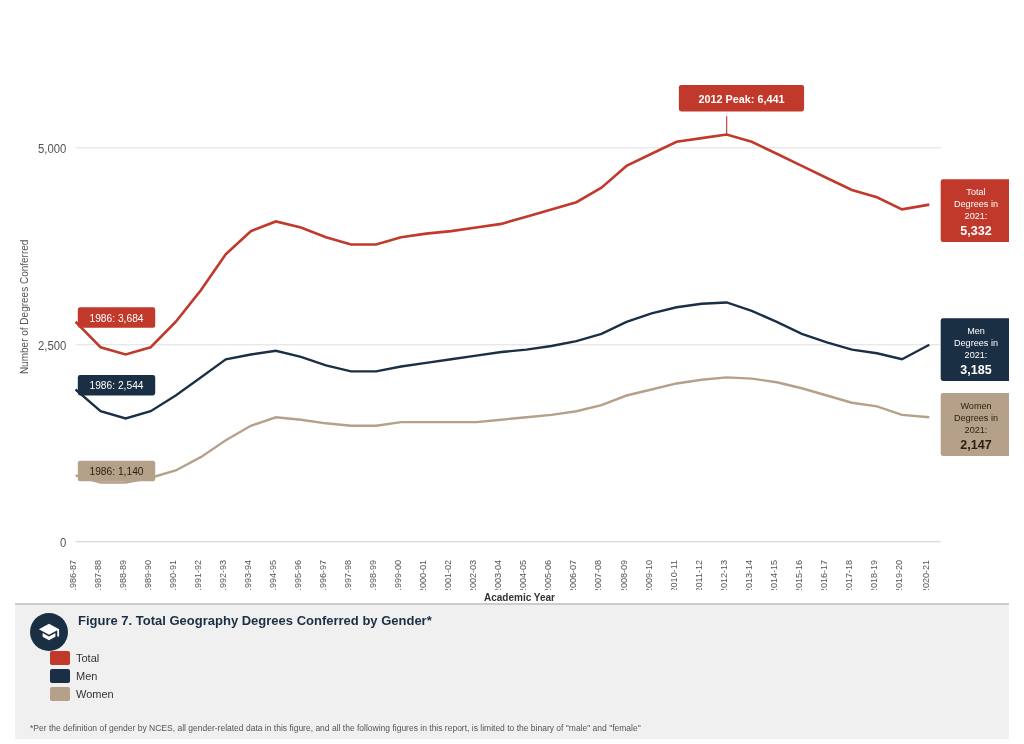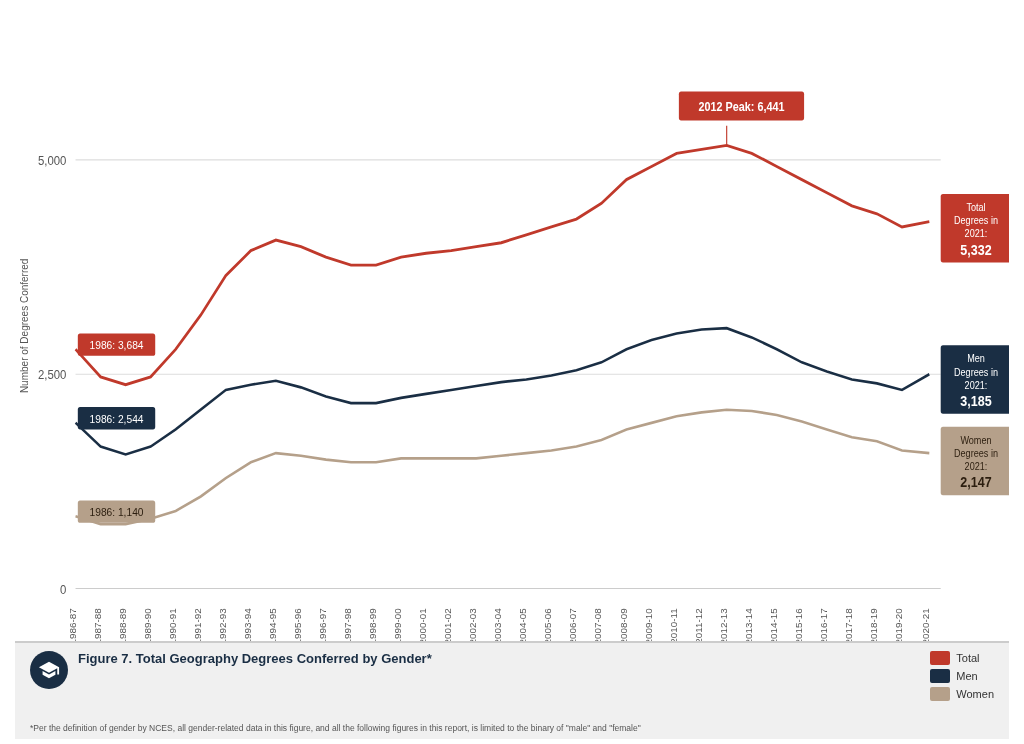--- a/index.html
+++ b/index.html
@@ -60,20 +60,21 @@
     
     .footer {
       background: #f0f0f0;
       border-top: 2px solid #ccc;
       padding: 8px 15px 4px 15px;
     }
     .footer-top {
       display: flex;
       align-items: flex-start;
       justify-content: space-between;
+      flex-direction: column;
     }
     .footer-left {
       display: flex;
       align-items: flex-start;
       gap: 10px;
       flex: 1;
     }
     .footer-icon {
       width: 38px;
       height: 38px;
@@ -221,20 +222,21 @@
           <text x="831" y="301" text-anchor="middle" font-size="11" fill="#fff" font-weight="bold">3,185</text>
 
           <rect x="800" y="317" width="62" height="52" rx="2" fill="#b5a08a"></rect>
           <text x="831" y="330" text-anchor="middle" font-size="8" fill="#2c1e0f">Women</text>
           <text x="831" y="340" text-anchor="middle" font-size="8" fill="#2c1e0f">Degrees in</text>
           <text x="831" y="350" text-anchor="middle" font-size="8" fill="#2c1e0f">2021:</text>
           <text x="831" y="363" text-anchor="middle" font-size="11" fill="#2c1e0f" font-weight="bold">2,147</text>
 
         </svg>
       </div>
+      <div class="x-axis-label">Academic Year</div>
     </div>
   </div>
 
   <div class="footer">
     <div class="footer-top">
       <div class="footer-left">
         <div class="footer-icon">
           <svg width="22" height="22" viewBox="0 0 24 24">
             <path d="M12 3L1 9l11 6 9-4.91V17h2V9L12 3zM5 13.18v4L12 21l7-3.82v-4L12 17l-7-3.82z"></path>
           </svg>

